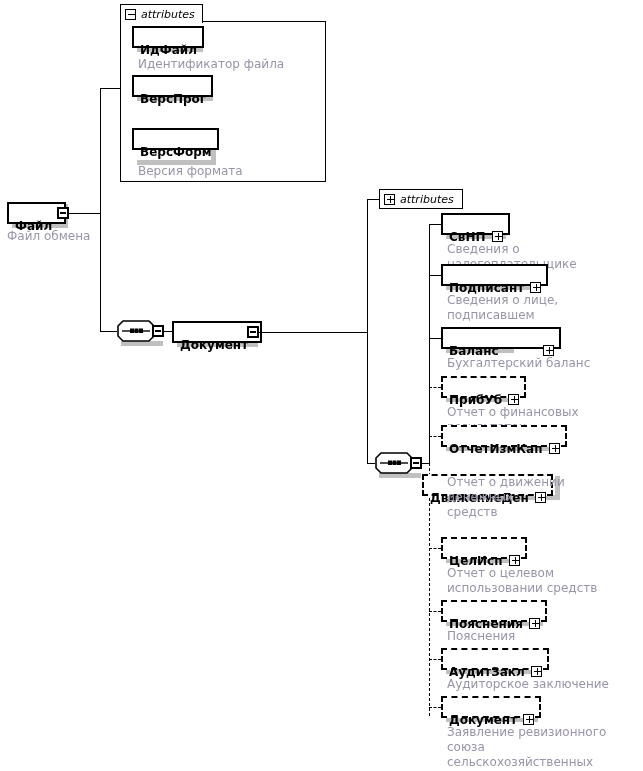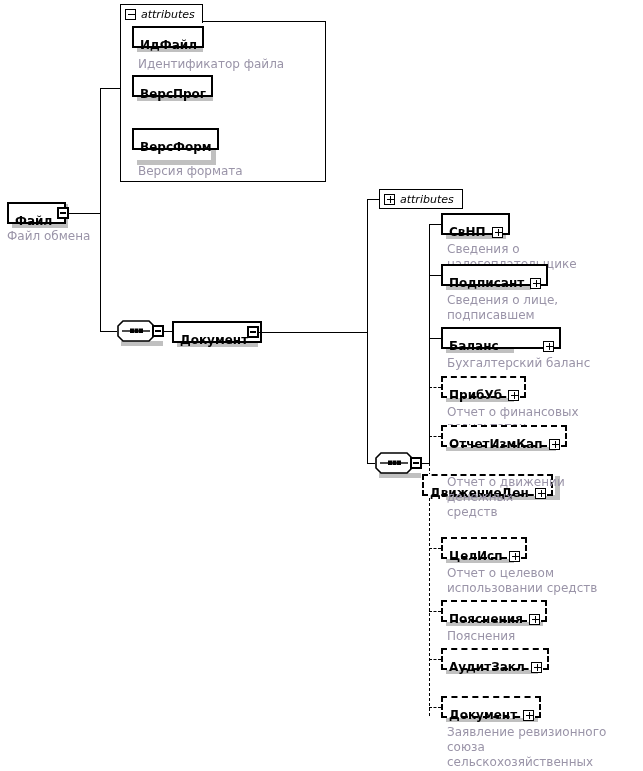--- a/index.html
+++ b/index.html
@@ -23,21 +23,21 @@
   .dline.v{width:0;border-left:1px dashed #000000;}
 
   
   .node{
     position:absolute;
     box-sizing:border-box;
     background:#ffffff;
     border:2px solid #000000;
     height:22px;
     display:flex;
-    align-items:center;
+    align-items:flex-start;
     padding:16px 5px 0 6px;
     white-space:nowrap;
   }
   .node.optional{border:2px dashed #000000;}
   .node .label{
     font-size:12px;
     font-weight:bold;
     color:#000000;
     line-height:12px;
     letter-spacing:0px;
@@ -342,20 +342,21 @@
   </div>
   <div class="desc" style="left:447px;top:629px;width:180px;">Пояснения</div>
 
   <div class="dline h" style="left:429px;top:659px;width:12px;"></div>
   <div class="shadow" style="left:446px;top:669px;width:92px;height:5px;"></div>
   <div class="shadow" style="left:533px;top:650px;width:5px;height:24px;"></div>
   <div class="node optional" style="left:441px;top:648px;">
     <span class="label">АудитЗакл</span>
     <span class="pm plus"></span>
   </div>
+  <div class="desc" style="left:447px;top:677px;width:196px;">Аудиторское заключение</div>
 
   <div class="dline h" style="left:429px;top:707px;width:12px;"></div>
   <div class="shadow" style="left:446px;top:717px;width:92px;height:5px;"></div>
   <div class="shadow" style="left:533px;top:698px;width:5px;height:24px;"></div>
   <div class="node optional" style="left:441px;top:696px;">
     <span class="label">Документ</span>
     <span class="pm plus"></span>
   </div>
   <div class="desc" style="left:447px;top:725px;width:190px;">Заявление ревизионного союза
 сельскохозяйственных

